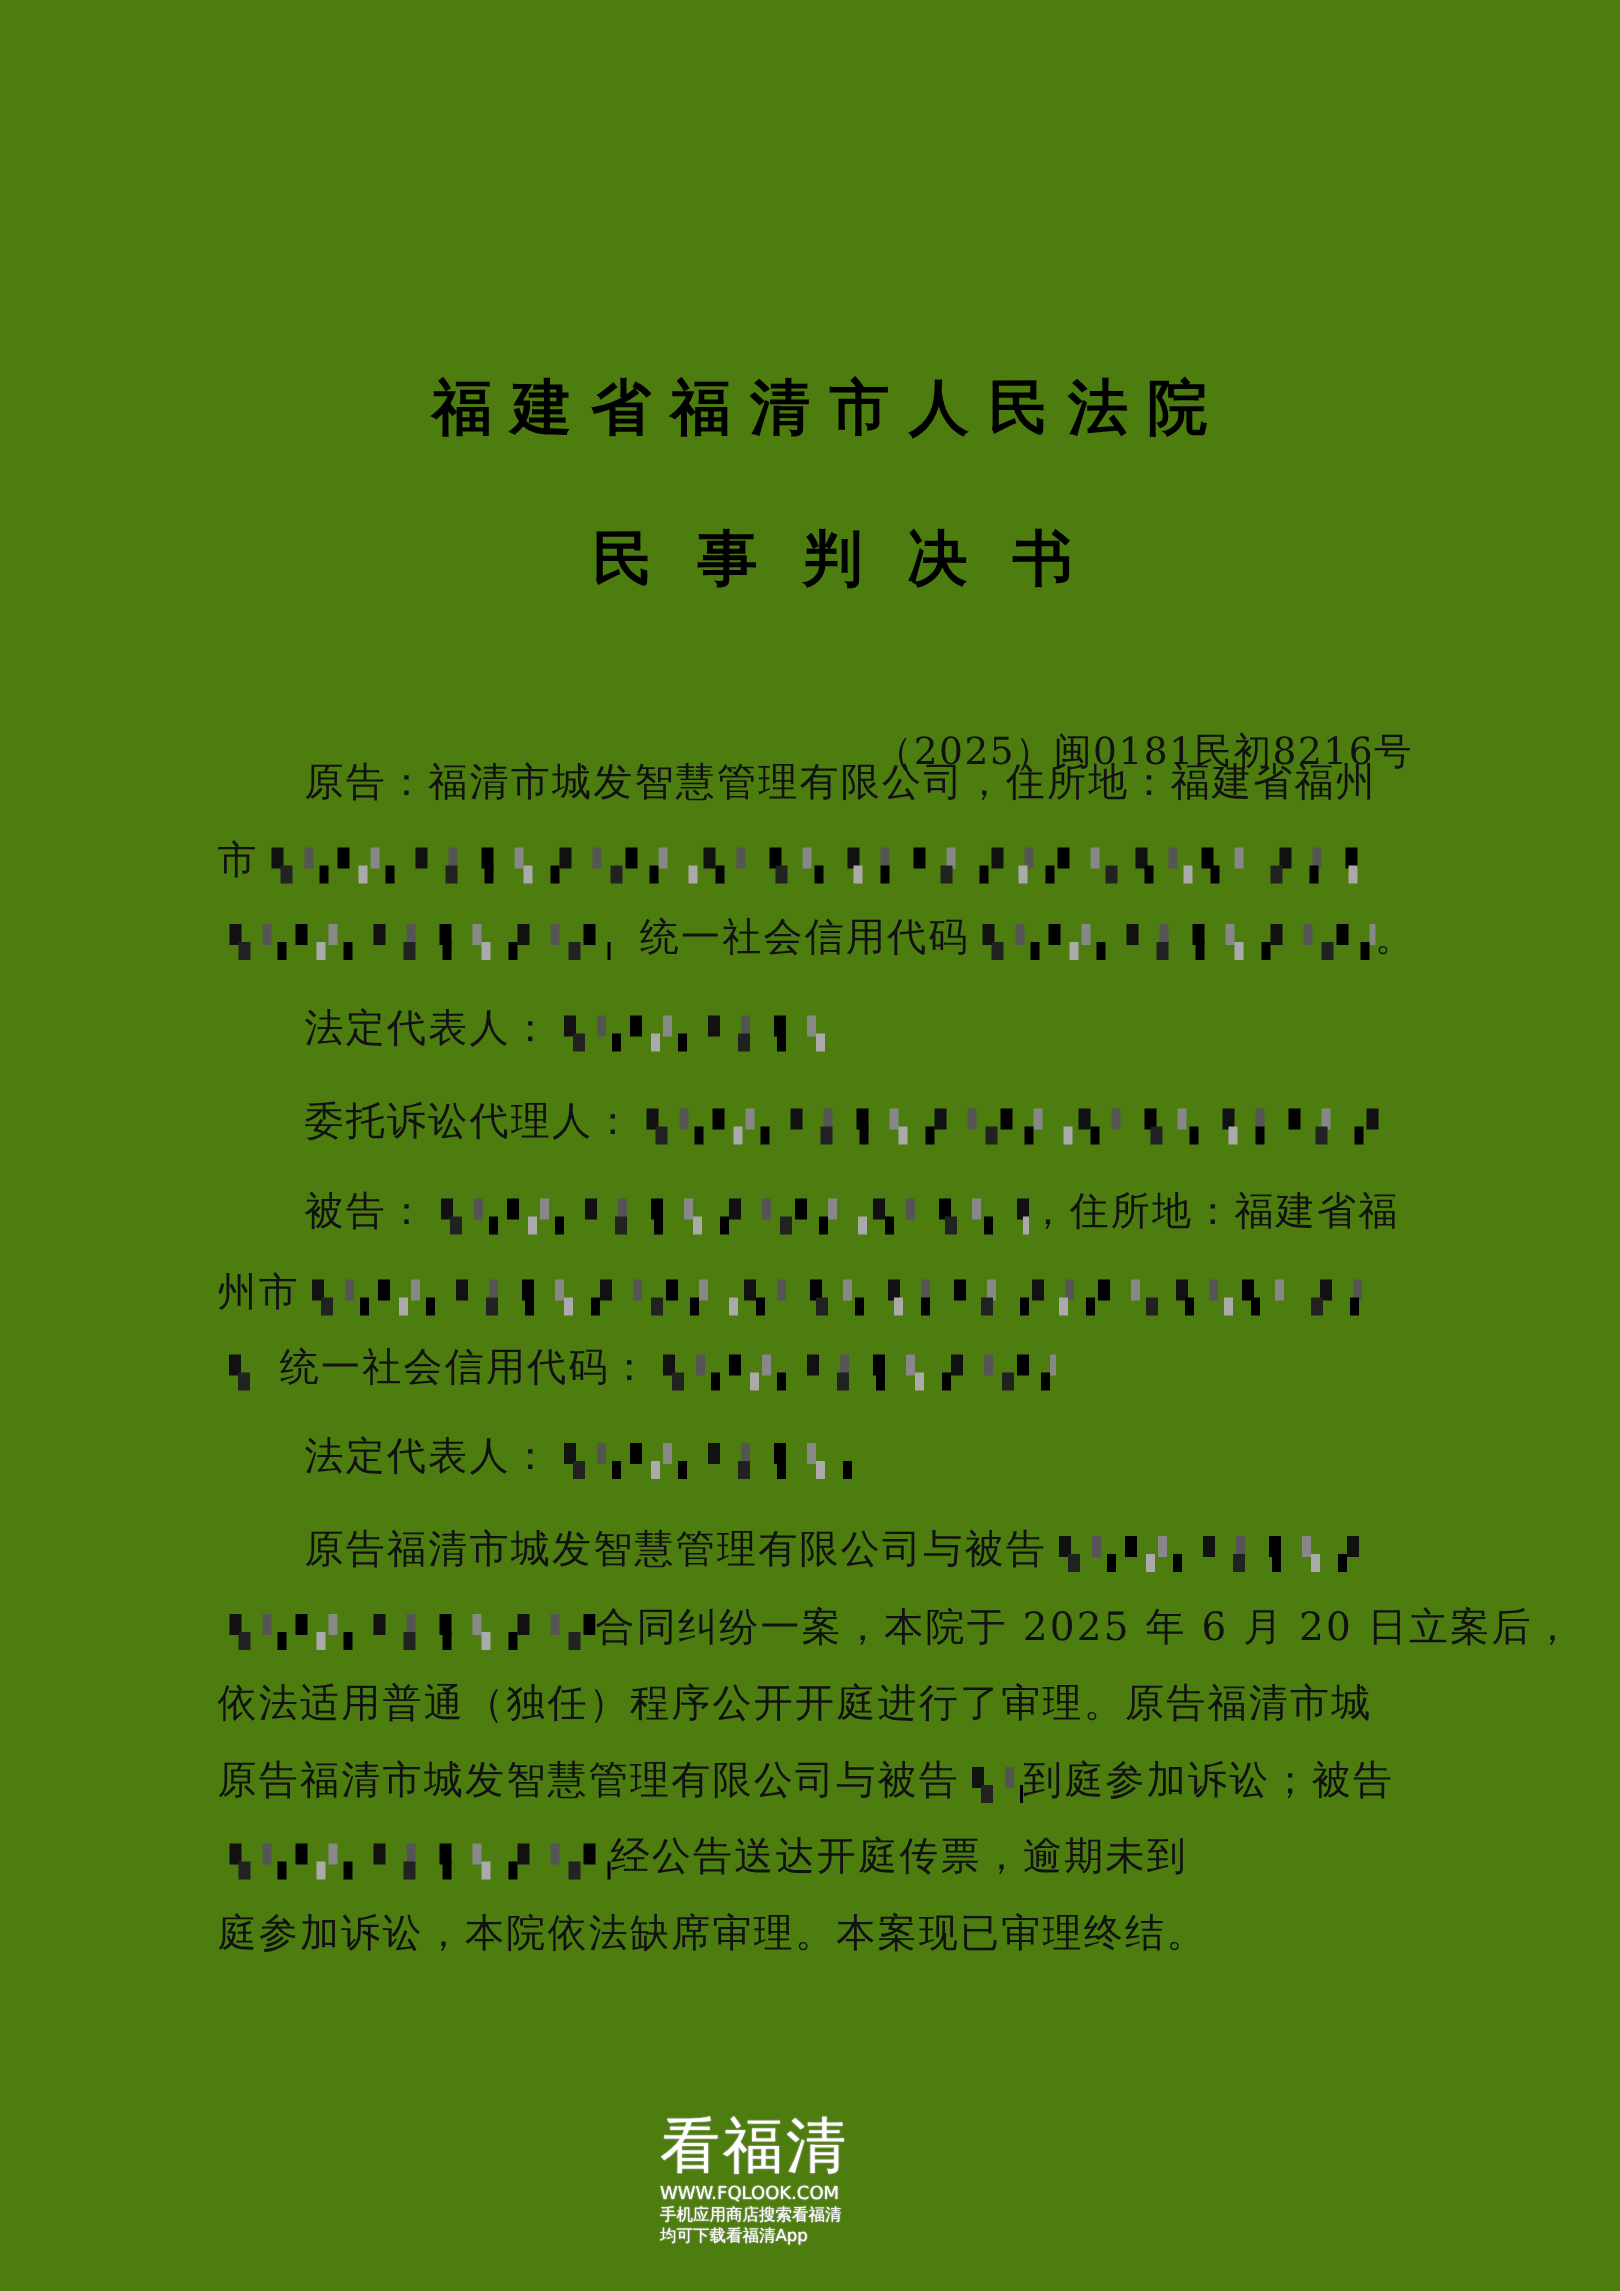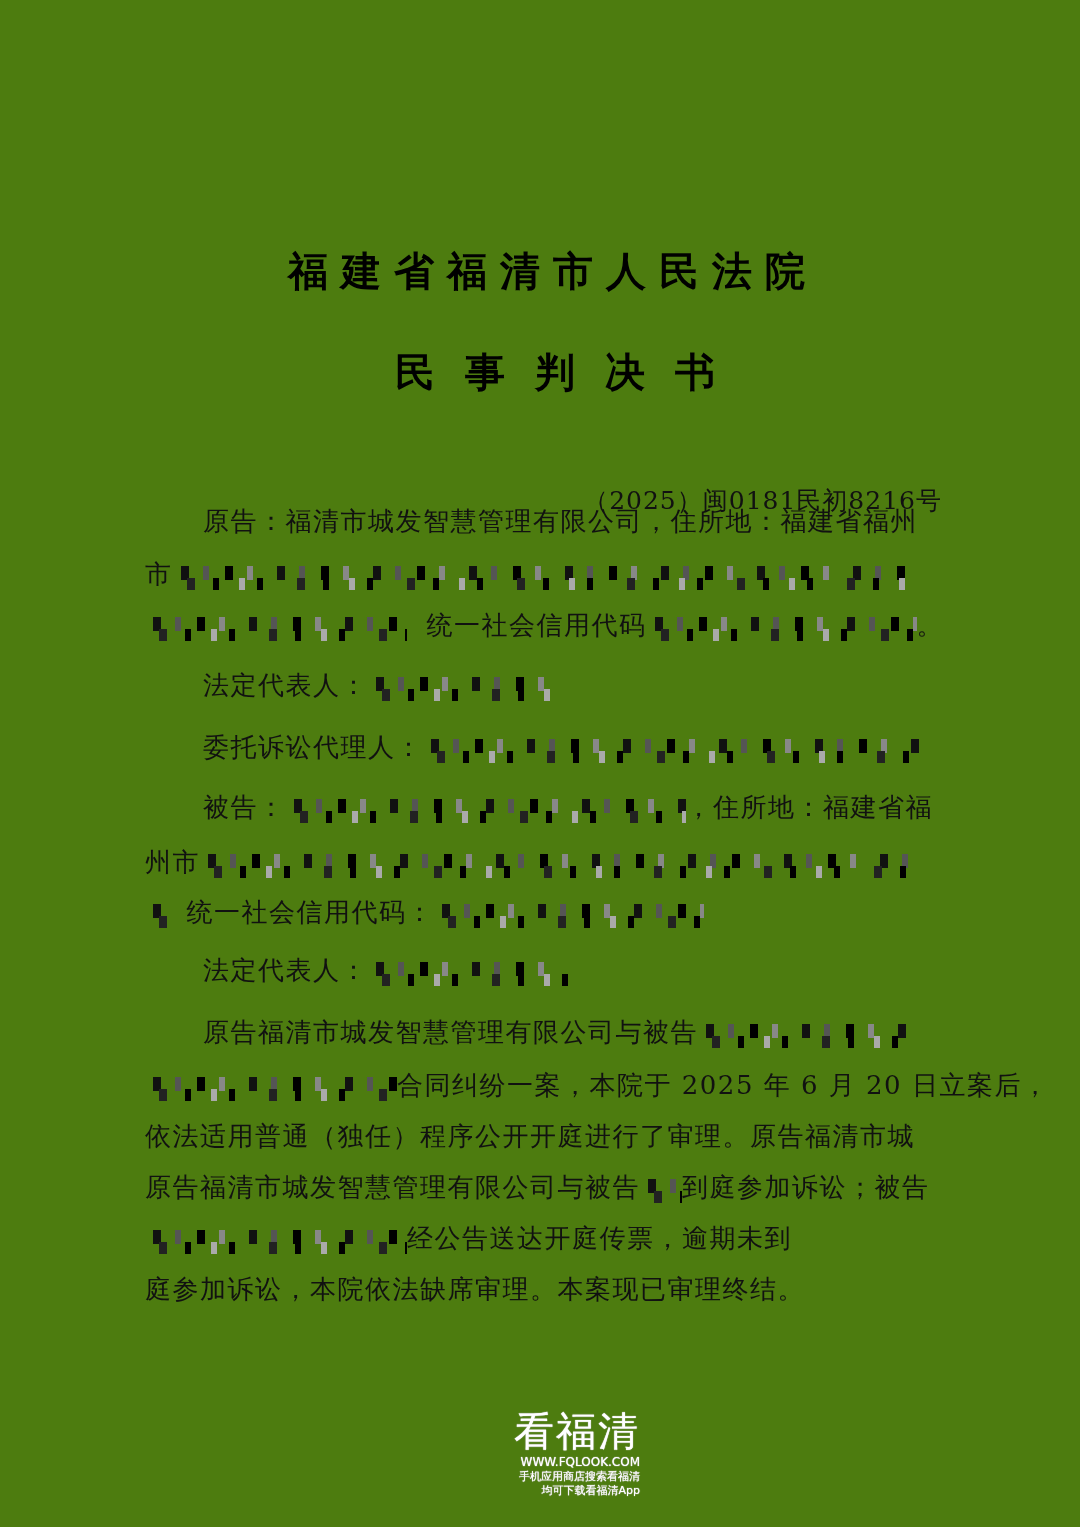--- a/index.html
+++ b/index.html
@@ -32,21 +32,21 @@
     background-repeat: repeat-x;
     background-position: 0 4px;
   }
   .redact::after {
     content: ""; position: absolute; left: 0; right: 0; top: 16px; height: 12px;
     background-image:
       linear-gradient(90deg, transparent 0 14px, #222 14px 22px, transparent 22px 40px, #000 40px 46px, transparent 46px 66px, #aaa 66px 72px, transparent 72px 84px, #000 84px 90px, transparent 90px 110px);
     background-size: 110px 12px; background-repeat: repeat-x;
   }
   .watermark {
-    position: absolute; left: 440px; top: 1408px; width: 200px; text-align: right;
+    position: absolute; left: 440px; top: 1408px; width: 200px; text-align: left;
     color: #ffffff;
     text-shadow: 0 0 1px #c8c8c8, 0 0 1px #c8c8c8;
     font-family: "DejaVu Sans", "Liberation Sans", sans-serif;
   }
   .wm-logo { font-size: 40px; letter-spacing: 2px; line-height: 46px; }
   .wm-url { font-size: 12px; line-height: 16px; }
   .wm-l1, .wm-l2 { font-size: 11px; line-height: 14px; }
 </style>
 </head>
 <body>

